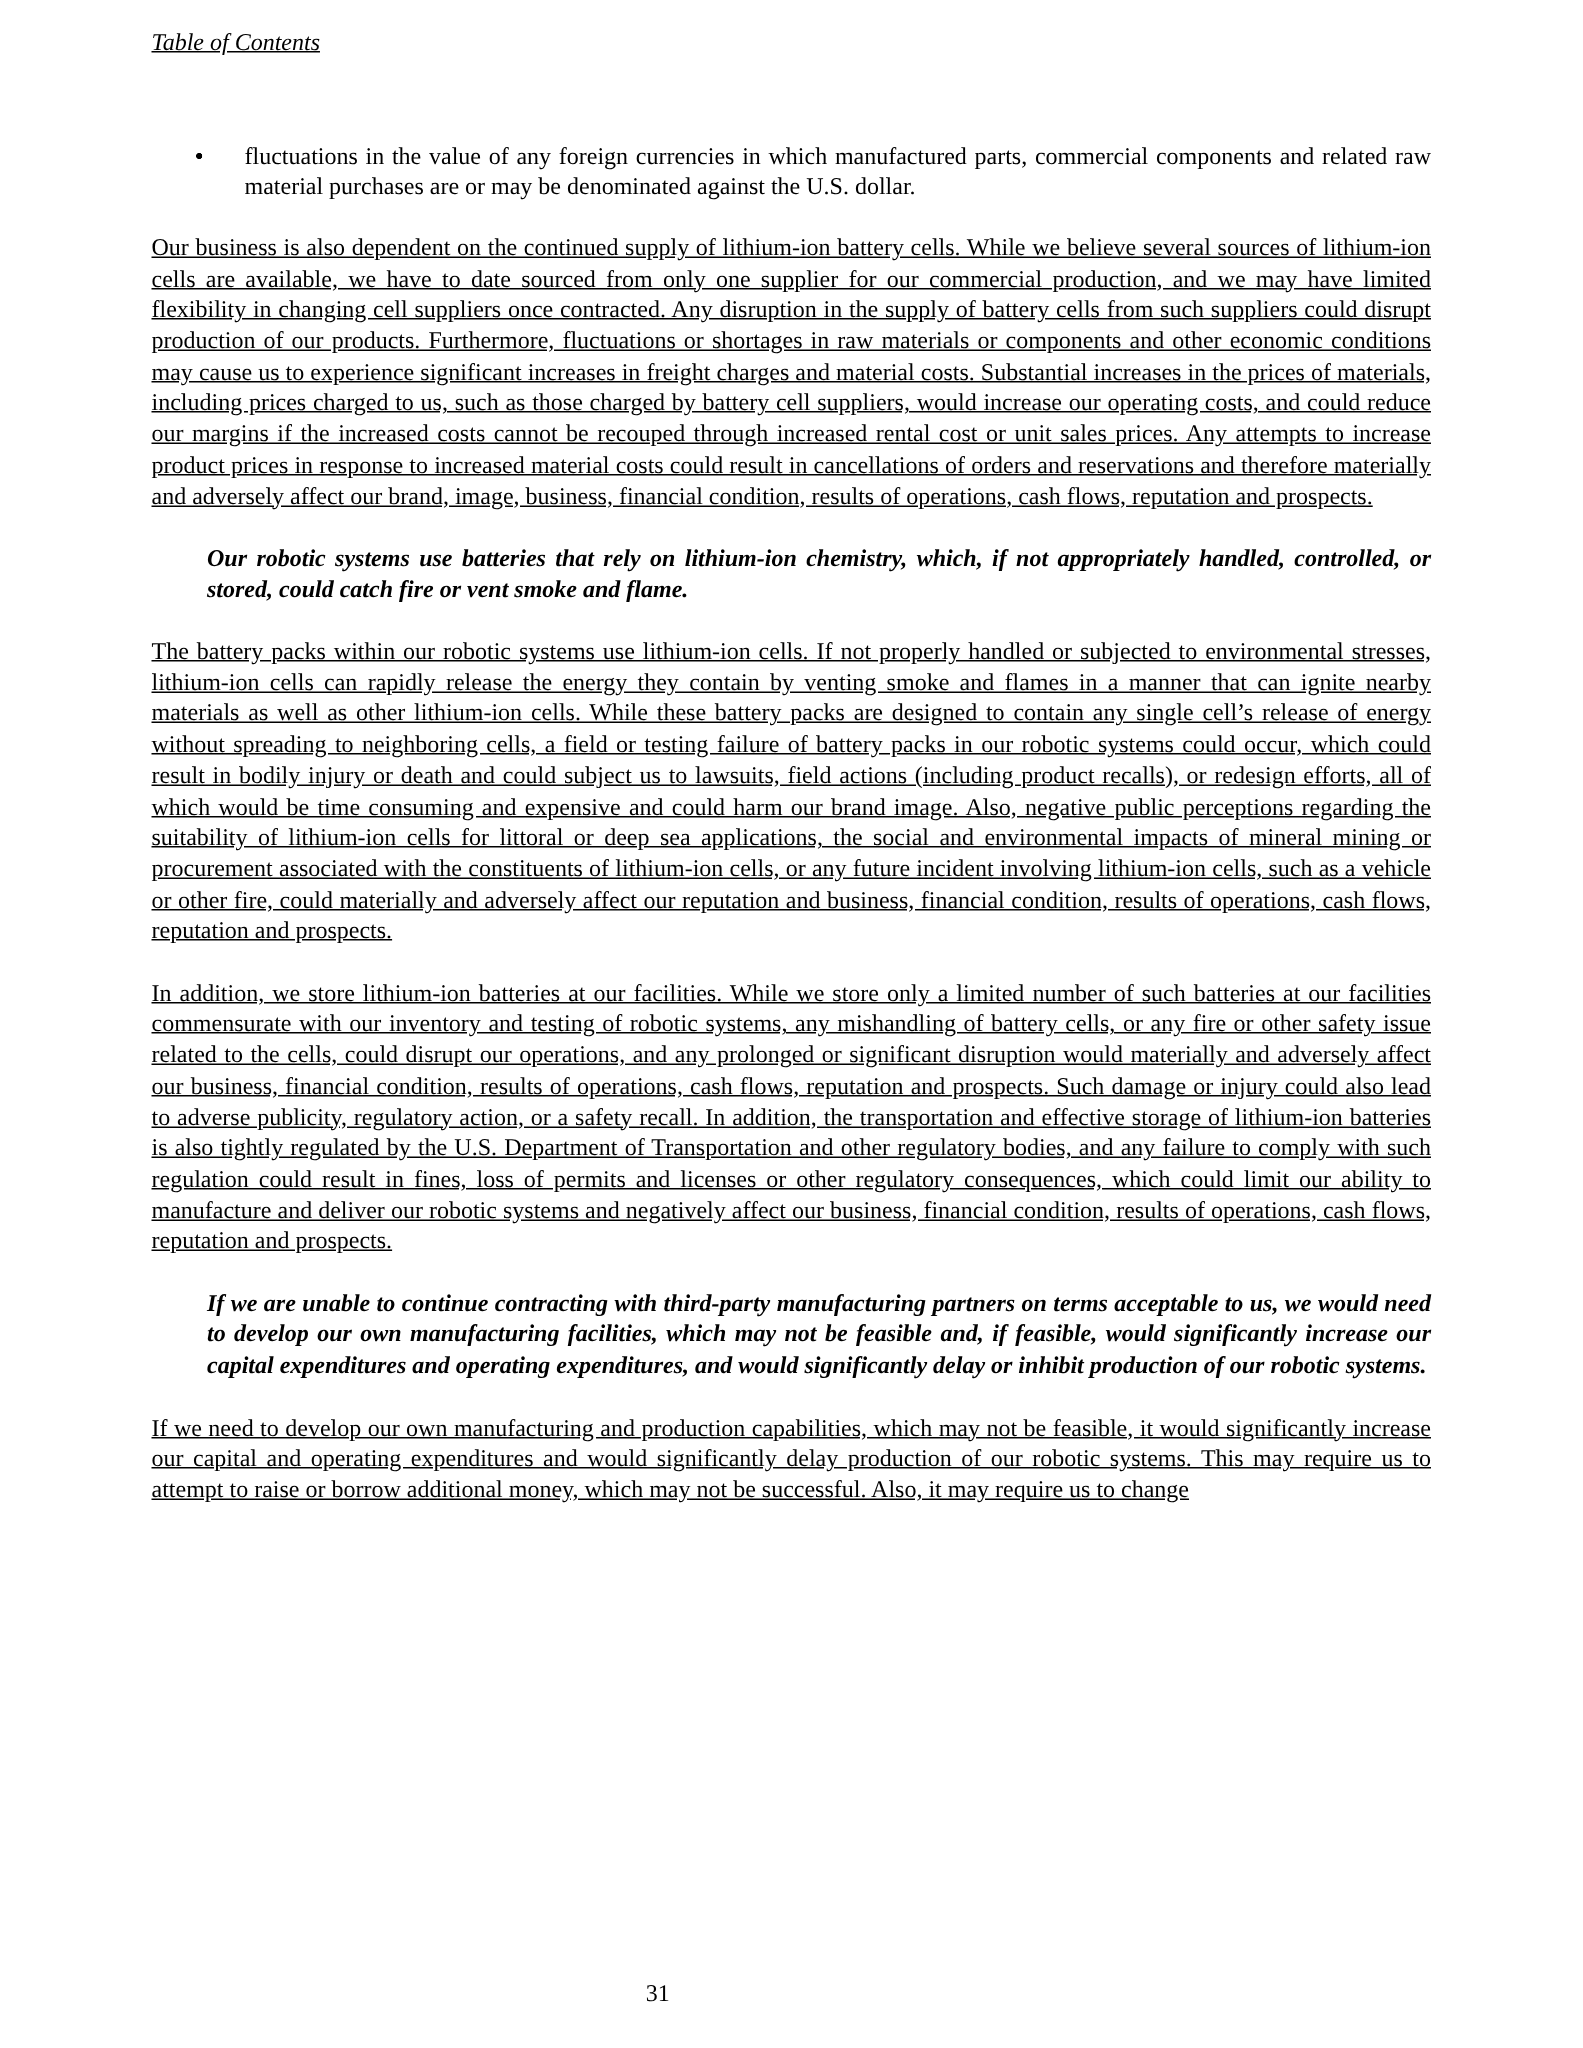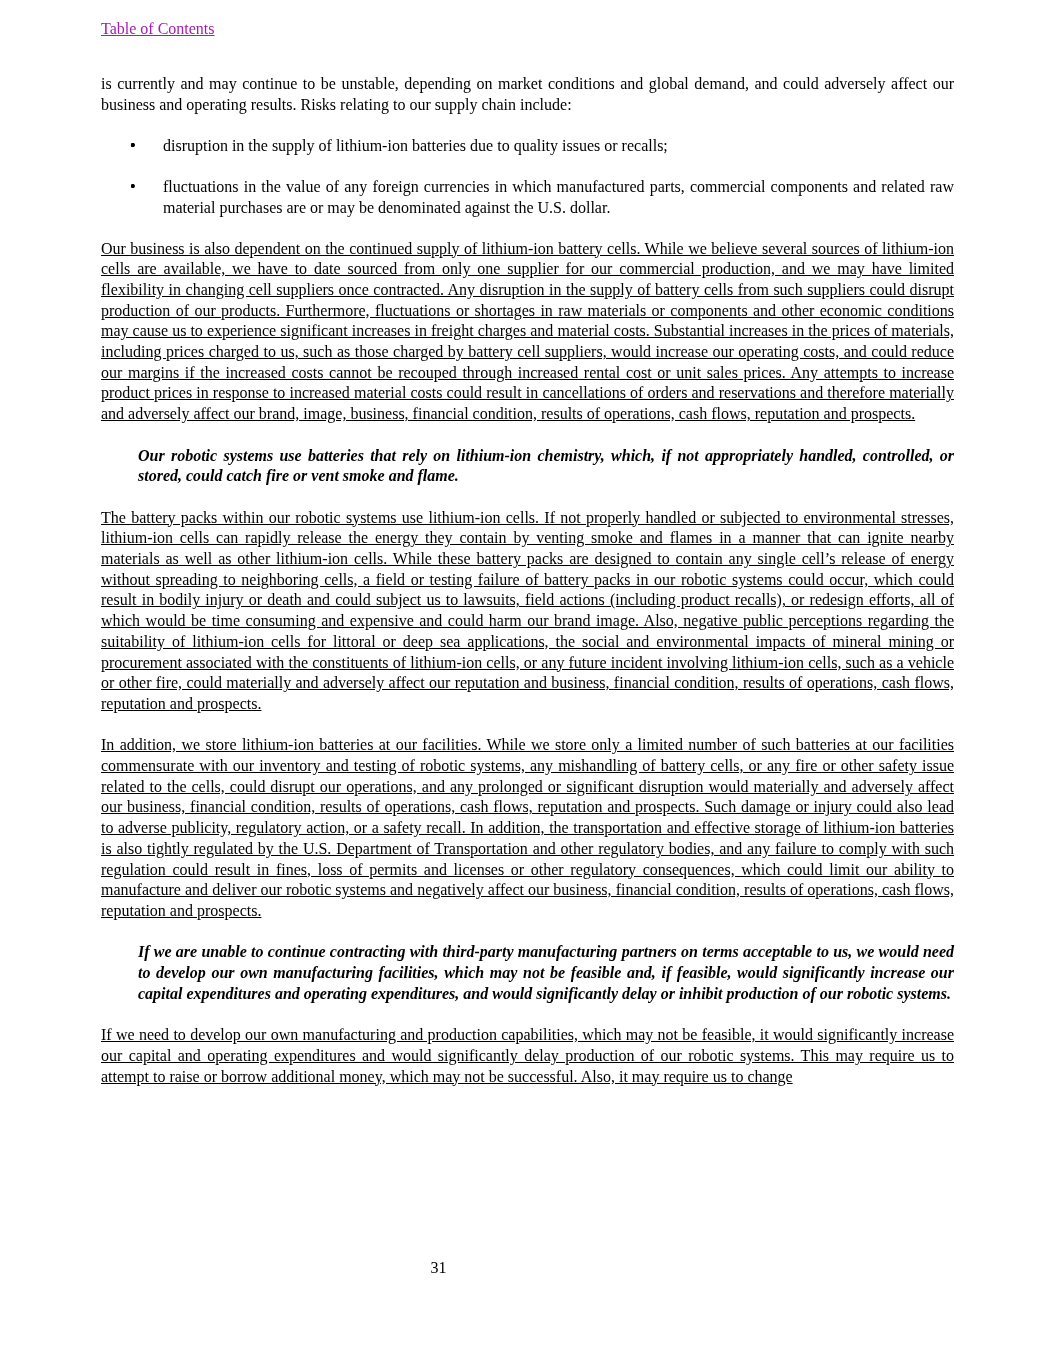--- a/index.html
+++ b/index.html
@@ -14,25 +14,26 @@
       overflow: hidden;
       font-family: "Liberation Serif", "DejaVu Serif", serif;
       color: #000000;
       font-size: 16px;
       line-height: 20.7px;
     }
     .toc-link {
       position: absolute;
       left: 101px;
       top: 19px;
-      color: #a21caf;
+      color: #000000;
       text-decoration: underline;
       font-size: 16px;
       line-height: 20px;
       cursor: pointer;
+      font-style: italic;
     }
     .content {
       position: absolute;
       left: 101px;
       top: 74px;
       width: 853px;
     }
     p {
       margin: 0;
       text-align: justify;
@@ -60,44 +61,42 @@
       font-weight: bold;
       font-style: italic;
       text-align: justify;
       margin-bottom: 20.7px;
       margin-left: 37px;
     }
     .page-number {
       position: absolute;
       left: 0;
       width: 877px;
-      top: 1258px;
+      top: 1320px;
       text-align: center;
       font-size: 16px;
       line-height: 20px;
     }
   </style>
 </head>
 <body>
 
 <a class="toc-link">Table of Contents</a>
 
 <div class="content">
-  <p class="p-intro">is currently and may continue to be unstable, depending on market conditions and global demand, and could adversely affect our business and operating results. Risks relating to our supply chain include:</p>
 
   <ul class="bullets">
     <li>
       <span class="bullet">•</span>
     </li>
     <li>
       <span class="bullet">•</span>
     </li>
     <li>
       <span class="bullet">•</span>
-      <span>disruption in the supply of lithium-ion batteries due to quality issues or recalls;</span>
     </li>
     <li>
       <span class="bullet">•</span>
     </li>
     <li>
       <span class="bullet">•</span>
       <span>fluctuations in the value of any foreign currencies in which manufactured parts, commercial components and related raw material purchases are or may be denominated against the U.S. dollar.</span>
     </li>
   </ul>
 

